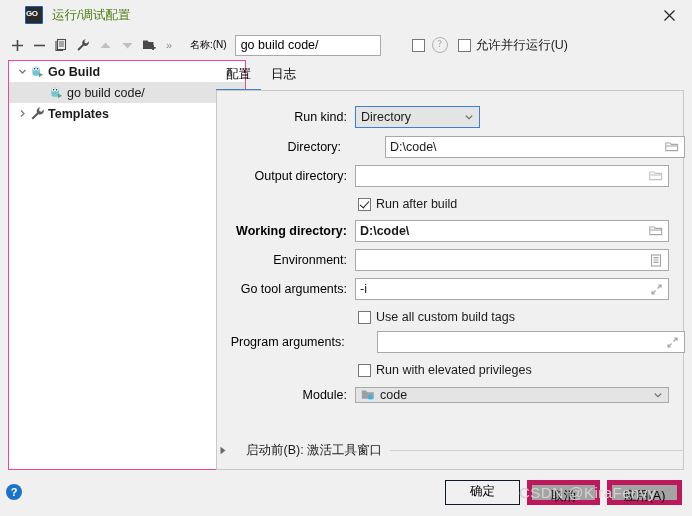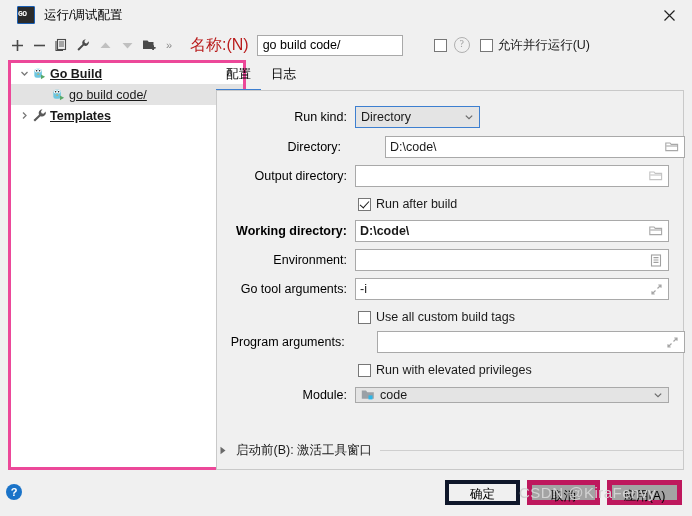--- a/index.html
+++ b/index.html
@@ -22,35 +22,35 @@
   .titlebar {
     position: absolute;
     left: 0; top: 0;
     width: 692px; height: 30px;
     background: #f0f0f0;
     display: flex;
     align-items: center;
   }
   .title-icon {
     width: 16px; height: 16px;
-    margin-left: 17px;
+    margin-left: 25px;
     background: #2b2b2b;
     border: 1px solid #1a5fb4;
     border-radius: 1px;
     color: #ffffff;
     font-size: 8px;
     font-weight: bold;
     line-height: 14px;
     letter-spacing: -0.5px;
-    font-family: Liberation Mono, monospace;
+    font-family: Liberation Sans, sans-serif;
   }
   .title-text {
     margin-left: 9px;
     font-size: 12.5px;
-    color: #000000;
+    color: #4d7c0f;
   }
   .close-btn {
     position: absolute;
     right: 0; top: 0;
     width: 46px; height: 30px;
     display: flex;
     align-items: center;
     justify-content: center;
     color: #222;
   }
@@ -74,22 +74,22 @@
   .tb-icon svg { display: block; }
   .tb-chevrons {
     width: 18px; height: 24px;
     display: flex; align-items: center; justify-content: center;
     color: #8a8a8a;
     font-size: 11px;
   }
 
   .name-label {
     margin-left: 12px;
-    font-size: 16px;
-    color: #b91c1c;
+    font-size: 10px;
+    color: #000000;
   }
   .name-input {
     margin-left: 8px;
     width: 146px;
     height: 21px;
     background: #ffffff;
     border: 1px solid #a9a9a9;
     box-sizing: border-box;
     padding: 0 5px;
     font-size: 12.5px;
@@ -141,24 +141,23 @@
     text-align: center;
     font-family: "Liberation Serif", serif;
   }
 
   
   .tree {
     position: absolute;
     left: 8px; top: 60px;
     width: 238px; height: 410px;
     background: #ffffff;
-    border: 3px solid #ec4899;
+    border: 1px solid #ec4899;
     box-sizing: border-box;
     overflow: hidden;
-    text-decoration: underline;
   }
   .tree-row {
     height: 21px;
     display: flex;
     align-items: center;
     padding-left: 6px;
     font-size: 12.5px;
   }
   .tree-row.selected { background: #e3e3e3; }
   .twisty {
@@ -295,21 +294,21 @@
     height: 20px;
     display: flex;
     align-items: center;
   }
   .before .tri {
     width: 14px; height: 14px;
     display: flex; align-items: center; justify-content: center;
     color: #5a5a5a;
   }
   .before .btext {
-    margin-left: 6px;
+    margin-left: 16px;
     font-size: 12.5px;
     white-space: nowrap;
   }
   .before .rule {
     flex: 1;
     height: 1px;
     background: #cfcfcf;
     margin-left: 8px;
   }
 
@@ -333,21 +332,21 @@
     background: #a3a3a3;
     border: 5px solid #be185d;
     box-sizing: border-box;
     font-size: 12.5px;
     color: #000;
     text-align: center;
     line-height: 23px;
     font-family: "Liberation Sans", sans-serif;
   }
   .btn.primary {
-    border: 4px solid #0f172a;
+    border: 1px solid #0f172a;
     background: #f0f0f0;
     line-height: 21px;
   }
   .watermark {
     position: absolute;
     left: 519px; top: 484px;
     font-size: 15px;
     color: #d2d2d2;
     letter-spacing: 0.5px;
     font-family: "Liberation Sans", sans-serif;

